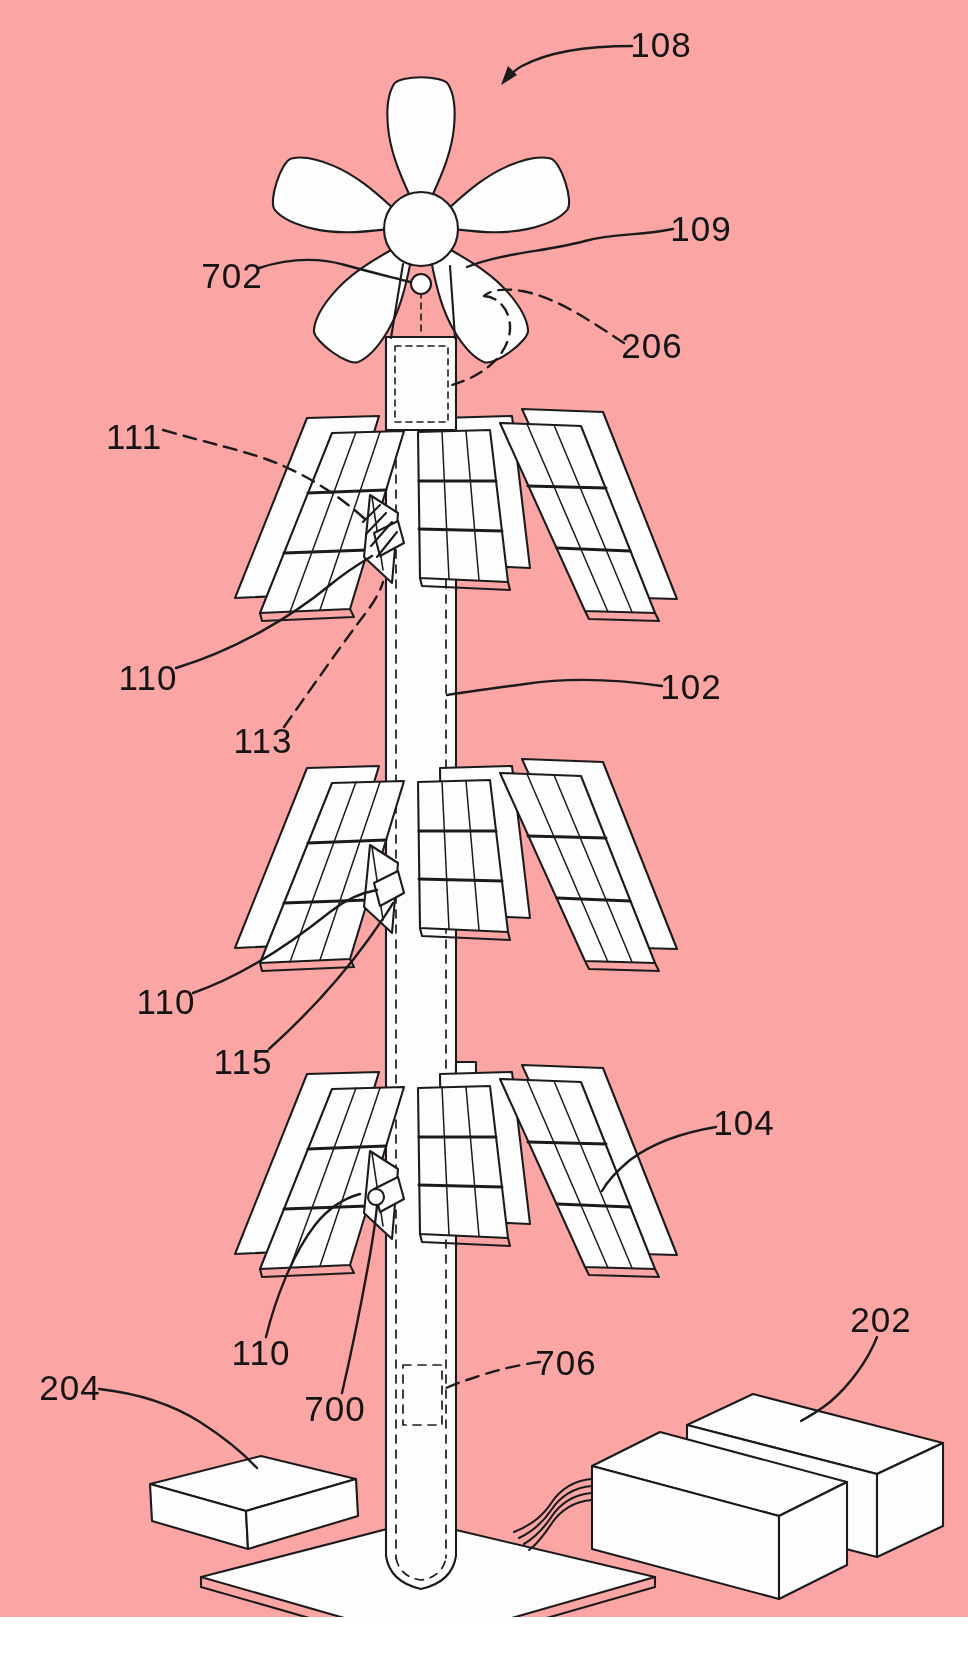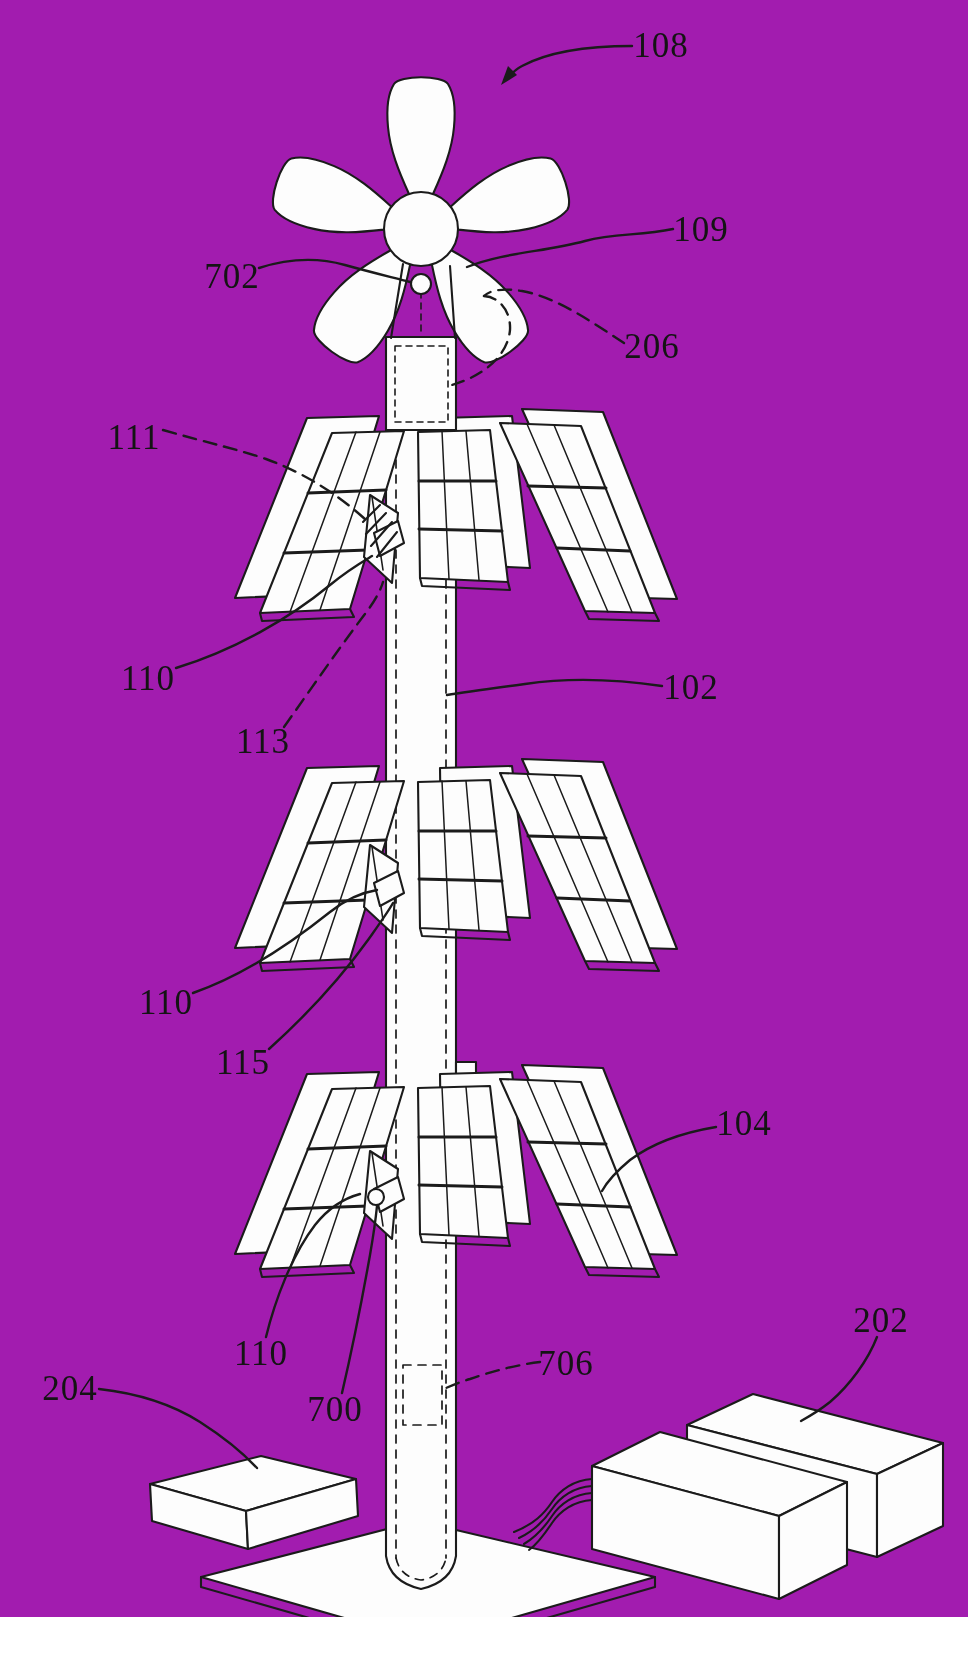--- a/index.html
+++ b/index.html
@@ -1,17 +1,17 @@
 <!DOCTYPE html>
 <html><head>
 <meta charset="utf-8">
 <style>
   html,body{margin:0;padding:0;background:#ffffff;}
-  .page{position:relative;width:968px;height:1617px;background:#a21caf;overflow:hidden;
-        font-family:Liberation Serif, serif;}
+  .page{position:relative;width:968px;height:1617px;background:#fca5a5;overflow:hidden;
+        font-family:Liberation Sans, sans-serif;}
   svg{display:block}
   .ink{stroke:#1b1b1b;fill:none;stroke-width:2.1;stroke-linecap:round;stroke-linejoin:round;}
   .fillw{fill:#fdfdfd;}
   .solid{fill:#1b1b1b;stroke:none;}
   .row{stroke-width:3;}
   .col{stroke-width:1.5;}
   .thin{stroke-width:1.6;}
   .leader{stroke-width:2.4;fill:none;}
   .dash{stroke-dasharray:13 8;}
   .dash2{stroke-dasharray:8 7;stroke-width:1.7;}

